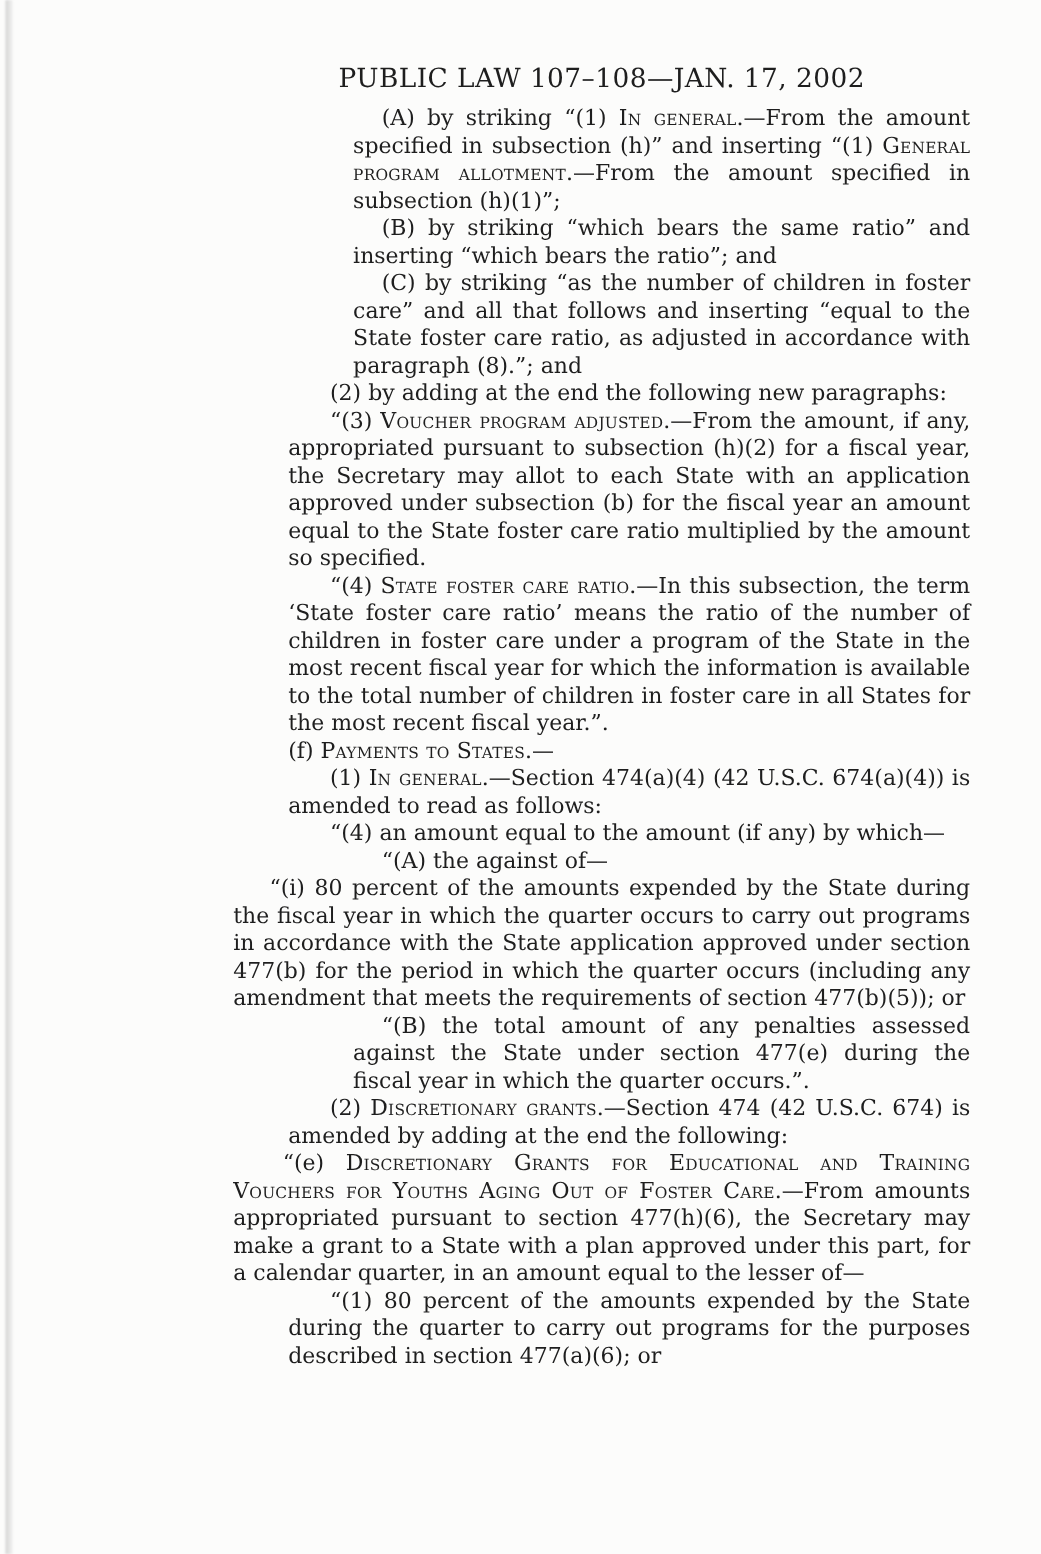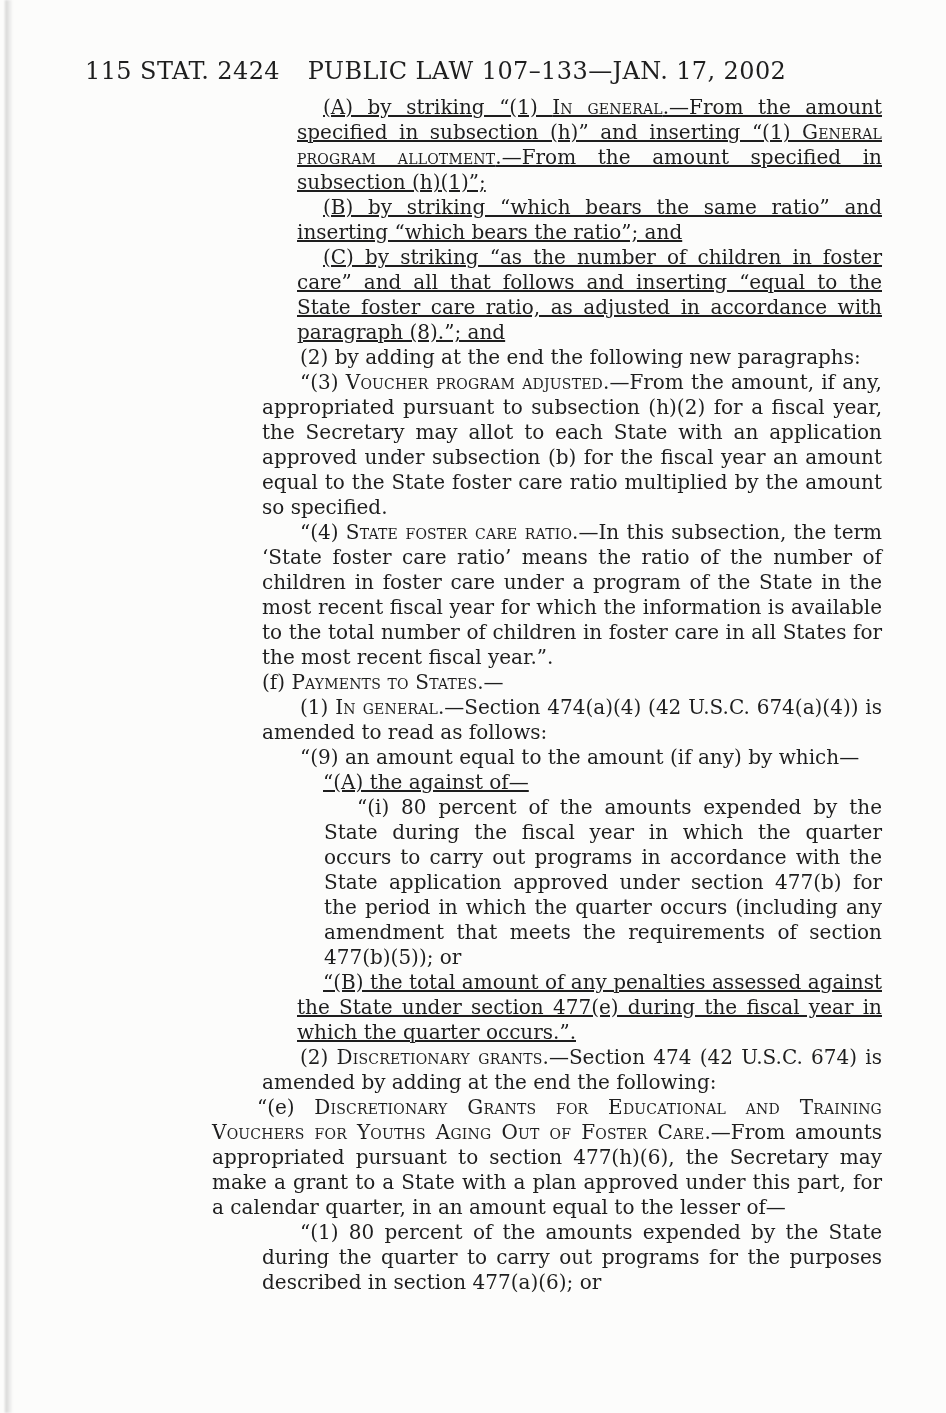--- a/index.html
+++ b/index.html
@@ -44,45 +44,44 @@
     position: absolute;
     top: 95px; left: 212px; width: 670px;
     font-size: 20px;
     line-height: 25px;
     text-align: justify;
   }
   .para { margin: 0; }
   .para .sc { font-variant: small-caps; letter-spacing: 0.2px; }
   .l0 { margin-left: 0;    text-indent: 45px; }
   .l1 { margin-left: 50px; text-indent: 38px; }
-  .l2 { margin-left: 85px; text-indent: 26px; text-decoration: underline; }
-  .l3 { margin-left: 112px; text-indent: 33px; }
+  .l2 { margin-left: 109px; text-indent: 26px; }
+  .l3 { text-indent: 33px; }
   .flush { text-indent: 0; }
 </style>
 </head>
 <body>
 
 <div class="page">
   <div class="scan-edge"></div>
 
   <div class="header">
-    <span class="stat">115 STAT. 2424</span>
-    <span class="law">PUBLIC LAW 107–133—JAN. 17, 2002</span>
+    <span class="law">PUBLIC LAW 107–108—JAN. 17, 2002</span>
   </div>
 
   <div class="doc-body">
       <p class="para l2"><span>(A) by striking “(1) </span><span class="sc">In general</span><span>.—From the amount specified in subsection (h)” and inserting “(1) </span><span class="sc">General program allotment</span><span>.—From the amount specified in subsection (h)(1)”;</span></p>
       <p class="para l2"><span>(B) by striking “which bears the same ratio” and inserting “which bears the ratio”; and</span></p>
       <p class="para l2"><span>(C) by striking “as the number of children in foster care” and all that follows and inserting “equal to the State foster care ratio, as adjusted in accordance with paragraph (8).”; and</span></p>
       <p class="para l1"><span>(2) by adding at the end the following new paragraphs:</span></p>
       <p class="para l1"><span>“(3) </span><span class="sc">Voucher program adjusted</span><span>.—From the amount, if any, appropriated pursuant to subsection (h)(2) for a fiscal year, the Secretary may allot to each State with an application approved under subsection (b) for the fiscal year an amount equal to the State foster care ratio multiplied by the amount so specified.</span></p>
       <p class="para l1"><span>“(4) </span><span class="sc">State foster care ratio</span><span>.—In this subsection, the term ‘State foster care ratio’ means the ratio of the number of children in foster care under a program of the State in the most recent fiscal year for which the information is available to the total number of children in foster care in all States for the most recent fiscal year.”.</span></p>
       <p class="para l1 flush"><span>(f) </span><span class="sc">Payments to States</span><span>.—</span></p>
       <p class="para l1"><span>(1) </span><span class="sc">In general</span><span>.—Section 474(a)(4) (42 U.S.C. 674(a)(4)) is amended to read as follows:</span></p>
-      <p class="para l1"><span>“(9) an amount equal to the amount (if any) by which—</span></p>
+      <p class="para l1"><span>“(4) an amount equal to the amount (if any) by which—</span></p>
       <p class="para l2"><span>“(A) the against of—</span></p>
       <p class="para l3"><span>“(i) 80 percent of the amounts expended by the State during the fiscal year in which the quarter occurs to carry out programs in accordance with the State application approved under section 477(b) for the period in which the quarter occurs (including any amendment that meets the requirements of section 477(b)(5)); or</span></p>
       <p class="para l2"><span>“(B) the total amount of any penalties assessed against the State under section 477(e) during the fiscal year in which the quarter occurs.”.</span></p>
       <p class="para l1"><span>(2) </span><span class="sc">Discretionary grants</span><span>.—Section 474 (42 U.S.C. 674) is amended by adding at the end the following:</span></p>
       <p class="para l0"><span>“(e) </span><span class="sc">Discretionary Grants for Educational and Training Vouchers for Youths Aging Out of Foster Care</span><span>.—From amounts appropriated pursuant to section 477(h)(6), the Secretary may make a grant to a State with a plan approved under this part, for a calendar quarter, in an amount equal to the lesser of—</span></p>
       <p class="para l1"><span>“(1) 80 percent of the amounts expended by the State during the quarter to carry out programs for the purposes described in section 477(a)(6); or</span></p>
     </div>
 </div>
 
 </body></html>

